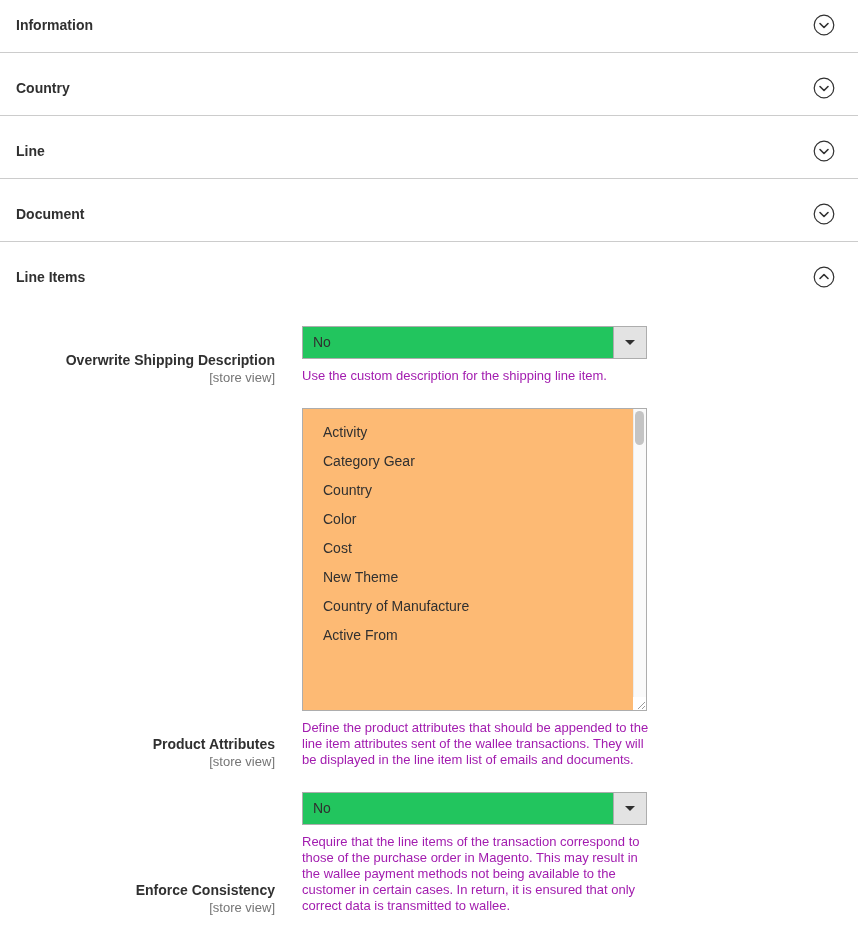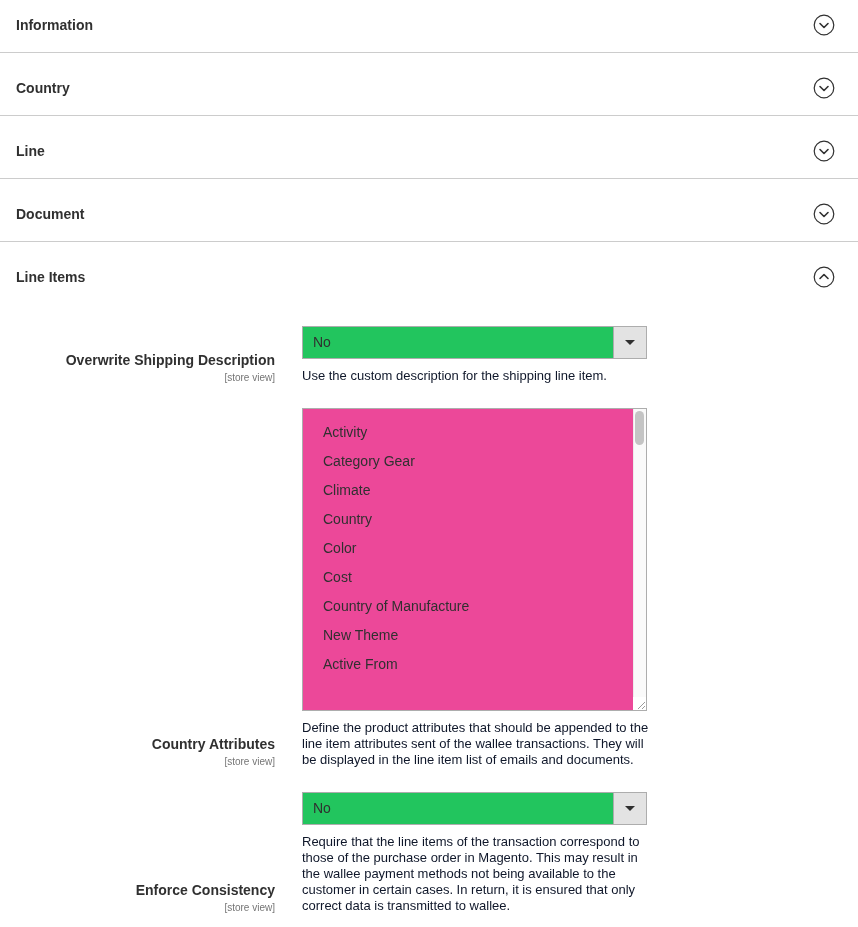--- a/index.html
+++ b/index.html
@@ -47,21 +47,21 @@
     padding-top: 3px;
   }
   .field-label {
     font-size: 14px;
     font-weight: 700;
     line-height: 18px;
     color: #303030;
   }
   .field-scope {
     display: block;
-    font-size: 10px;
+    font-size: 13px;
     line-height: 13px;
     color: #757575;
     margin-top: 2px;
     font-weight: 400;
     margin-left: 11px;
   }
   .field-control-col { margin-left: 15px; width: 345px; }
 
   
   .select-box {
@@ -94,21 +94,21 @@
     border-right: 5px solid transparent;
     border-top: 5px solid #303030;
   }
 
   
   .multiselect {
     position: relative;
     width: 345px;
     height: 303px;
     border: 1px solid #adadad;
-    background: #ec4899;
+    background: #fdba74;
     overflow: hidden;
   }
   .multiselect-options { padding: 9px 0 0 0; }
   .multiselect-option {
     font-size: 14px;
     line-height: 29px;
     padding-left: 20px;
     color: #303030;
     white-space: nowrap;
     cursor: default;
@@ -133,21 +133,21 @@
     width: 13px; height: 13px;
     background: #ffffff;
     display: flex; align-items: flex-end; justify-content: flex-end;
   }
 
   
   .field-note {
     width: 352px;
     font-size: 13px;
     line-height: 16px;
-    color: #0f172a;
+    color: #a21caf;
     margin-top: 9px;
   }
 </style>
 </head>
 <body>
 
 <div class="page">
 
   <div class="config-section">
     <div class="section-header">
@@ -221,34 +221,33 @@
             <div class="select-arrow">
               <span class="caret"></span>
             </div>
           </div>
           <p class="field-note">Use the custom description for the shipping line item.</p>
         </div>
       </div>
 
       <div class="field-row">
         <div class="field-label-col">
-          <span class="field-label">Country Attributes</span>
+          <span class="field-label">Product Attributes</span>
           <span class="field-scope">[store view]</span>
         </div>
         <div class="field-control-col">
           <div class="multiselect">
             <div class="multiselect-options">
               <div class="multiselect-option">Activity</div>
               <div class="multiselect-option">Category Gear</div>
-              <div class="multiselect-option">Climate</div>
               <div class="multiselect-option">Country</div>
               <div class="multiselect-option">Color</div>
               <div class="multiselect-option">Cost</div>
+              <div class="multiselect-option">New Theme</div>
               <div class="multiselect-option">Country of Manufacture</div>
-              <div class="multiselect-option">New Theme</div>
               <div class="multiselect-option">Active From</div>
             </div>
             <div class="ms-scrollbar">
               <div class="ms-thumb"></div>
             </div>
             <div class="ms-resize-grip">
               <svg width="11" height="11" viewBox="0 0 11 11">
                 <path d="M10 3 L3 10 M10 7 L7 10" stroke="#9b9b9b" stroke-width="1" fill="none"></path>
               </svg>
             </div>

